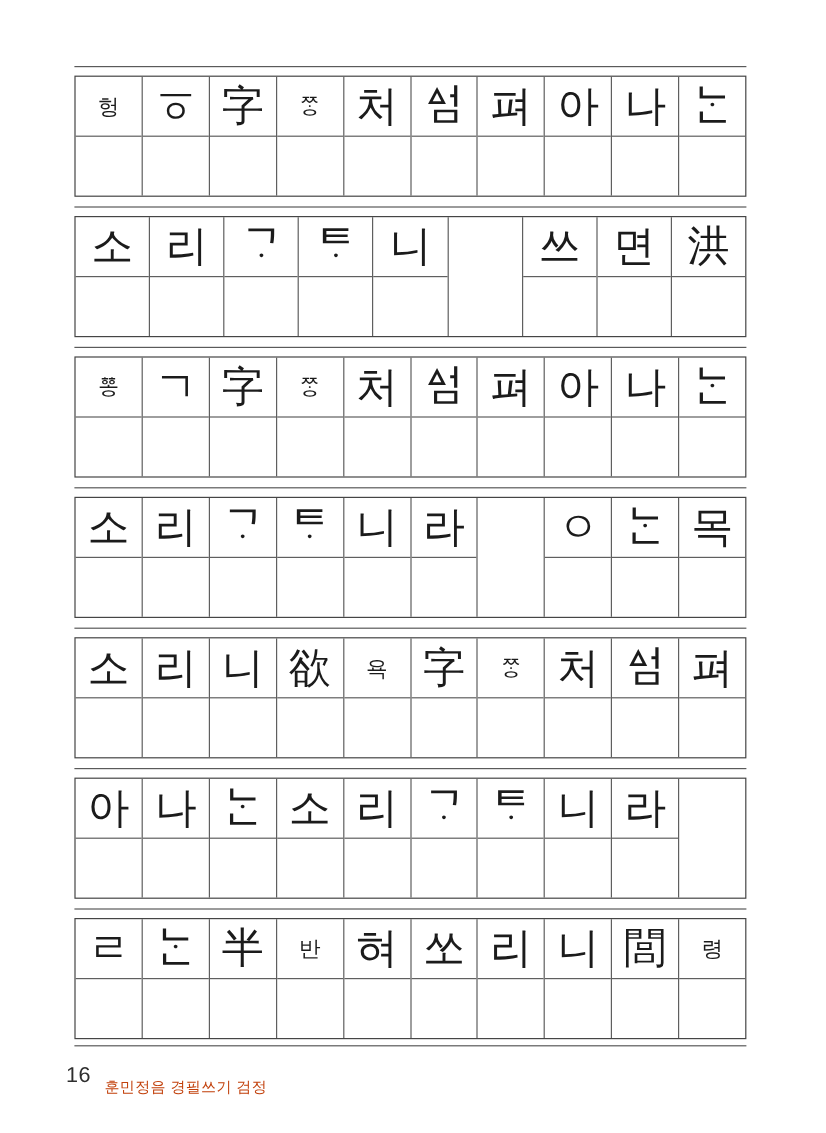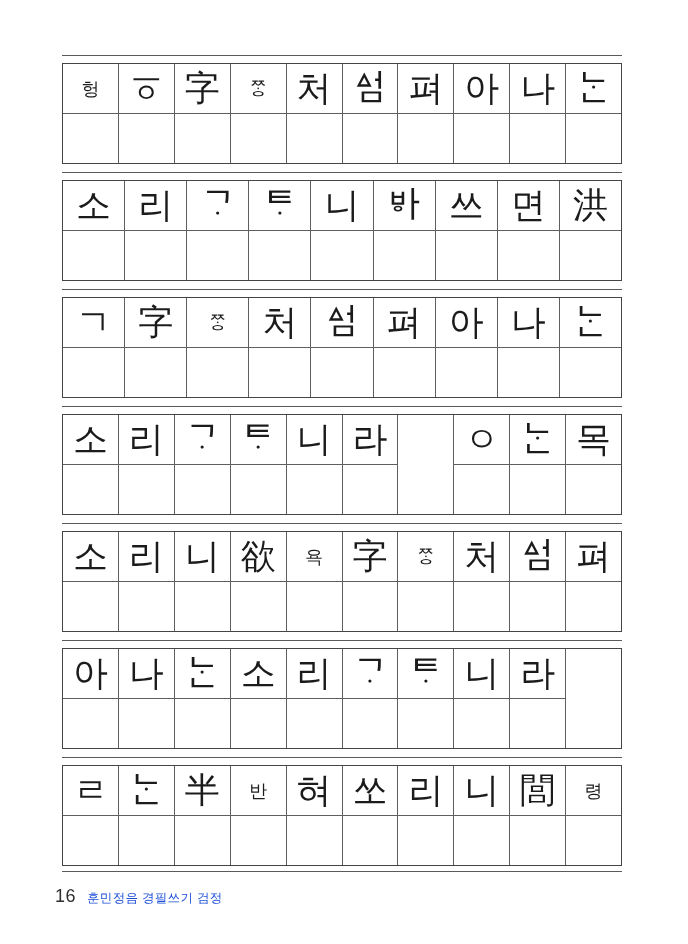--- a/index.html
+++ b/index.html
@@ -19,24 +19,24 @@
   .char-cell{
     border-bottom:1px solid #5f5f5f;
     font-family:"Liberation Serif","DejaVu Serif",serif;
     color:#1b1b1b;line-height:1;
   }
   .char-cell.large{font-size:35px;}
   .char-cell.small{font-size:18px;}
   .merged-cell{height:98px;}
   .footer{
     position:absolute;left:55px;top:886px;
-    display:flex;align-items:flex-end;gap:11px;
+    display:flex;align-items:flex-start;gap:11px;
   }
   .page-number{font-size:18px;color:#2e2e2e;letter-spacing:0.5px;}
-  .footer-caption{font-size:12.5px;color:#1d4ed8;letter-spacing:0.3px;}
+  .footer-caption{font-size:12.5px;color:#c2410c;letter-spacing:0.3px;margin-top:12px;}
 </style>
 </head>
 <body>
 
 <div class="sheet">
     <div class="sep first"></div>
     <div class="group">
       <div class="col">
         <div class="cell char-cell small">헝</div>
         <div class="cell practice-cell"></div>
@@ -94,38 +94,41 @@
       </div>
       <div class="col">
         <div class="cell char-cell large">ᄐᆞ</div>
         <div class="cell practice-cell"></div>
       </div>
       <div class="col">
         <div class="cell char-cell large">니</div>
         <div class="cell practice-cell"></div>
       </div>
       <div class="col">
-        <div class="cell char-cell large">ᄫᅡ</div>
         <div class="cell practice-cell"></div>
       </div>
       <div class="col">
         <div class="cell char-cell large">쓰</div>
         <div class="cell practice-cell"></div>
       </div>
       <div class="col">
         <div class="cell char-cell large">면</div>
         <div class="cell practice-cell"></div>
       </div>
       <div class="col">
         <div class="cell char-cell large">洪</div>
         <div class="cell practice-cell"></div>
       </div>
     </div>
     <div class="sep"></div>
     <div class="group">
+      <div class="col">
+        <div class="cell char-cell small">ᅘᅩᆼ</div>
+        <div class="cell practice-cell"></div>
+      </div>
       <div class="col">
         <div class="cell char-cell large">ㄱ</div>
         <div class="cell practice-cell"></div>
       </div>
       <div class="col">
         <div class="cell char-cell large">字</div>
         <div class="cell practice-cell"></div>
       </div>
       <div class="col">
         <div class="cell char-cell small">ᄍᆞᆼ</div>

